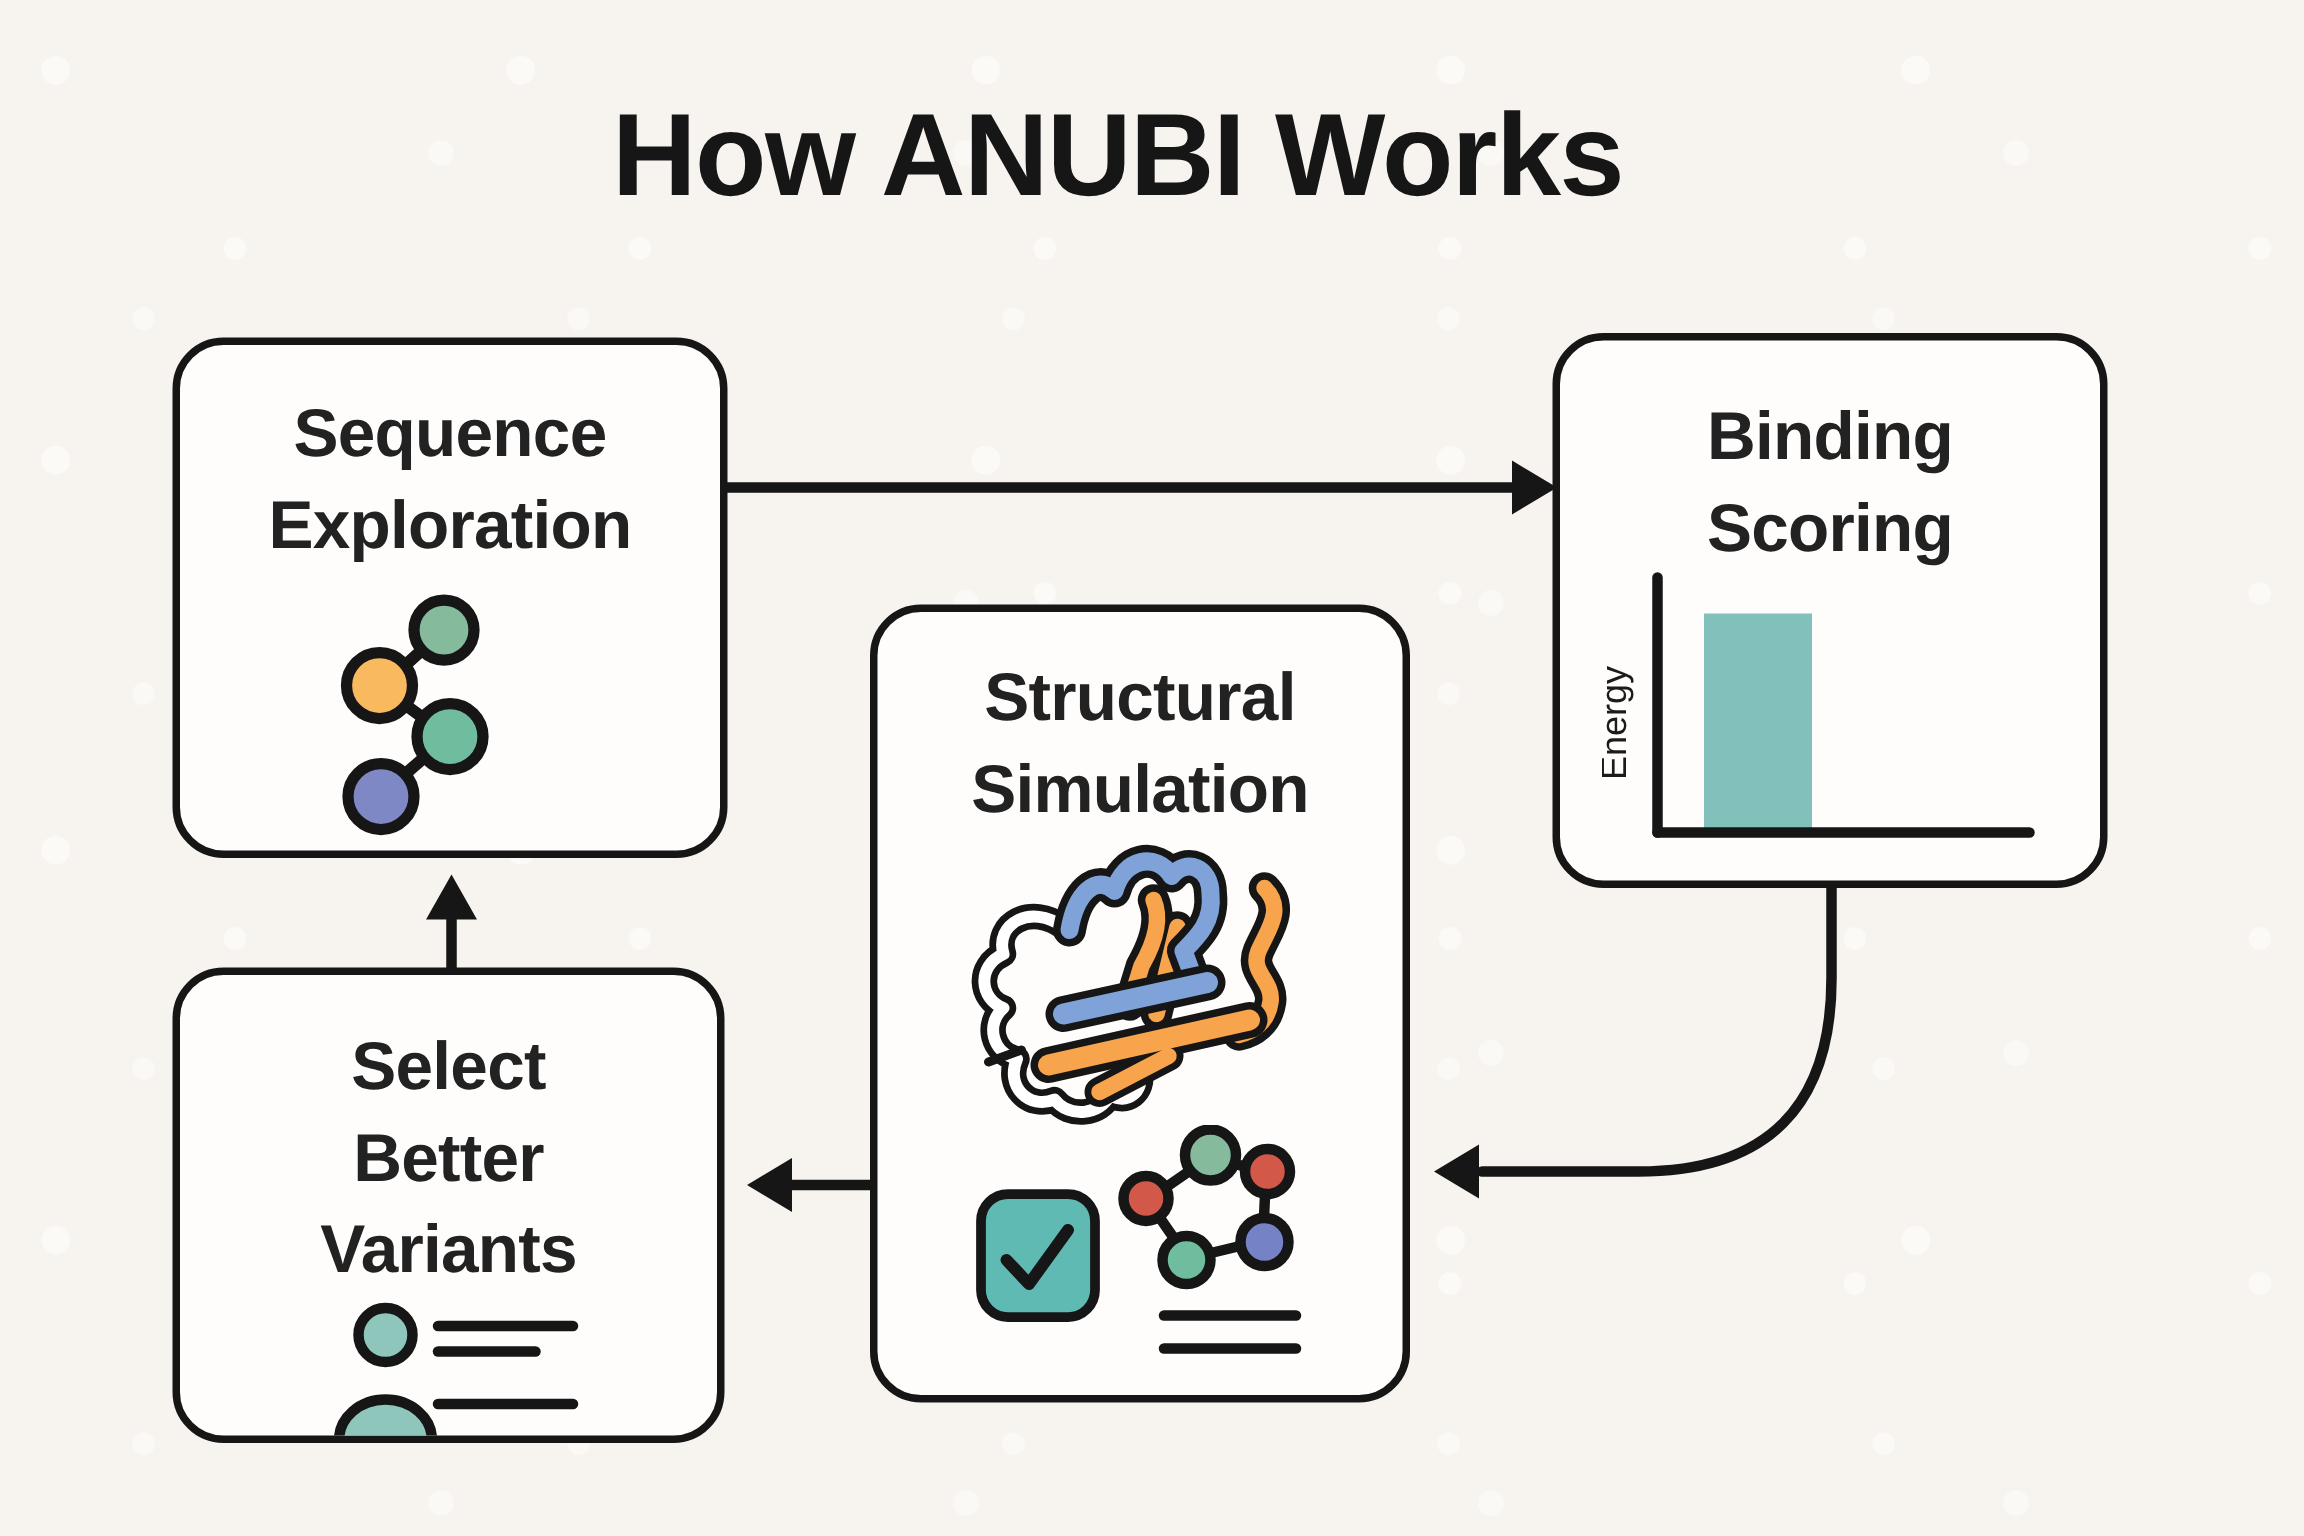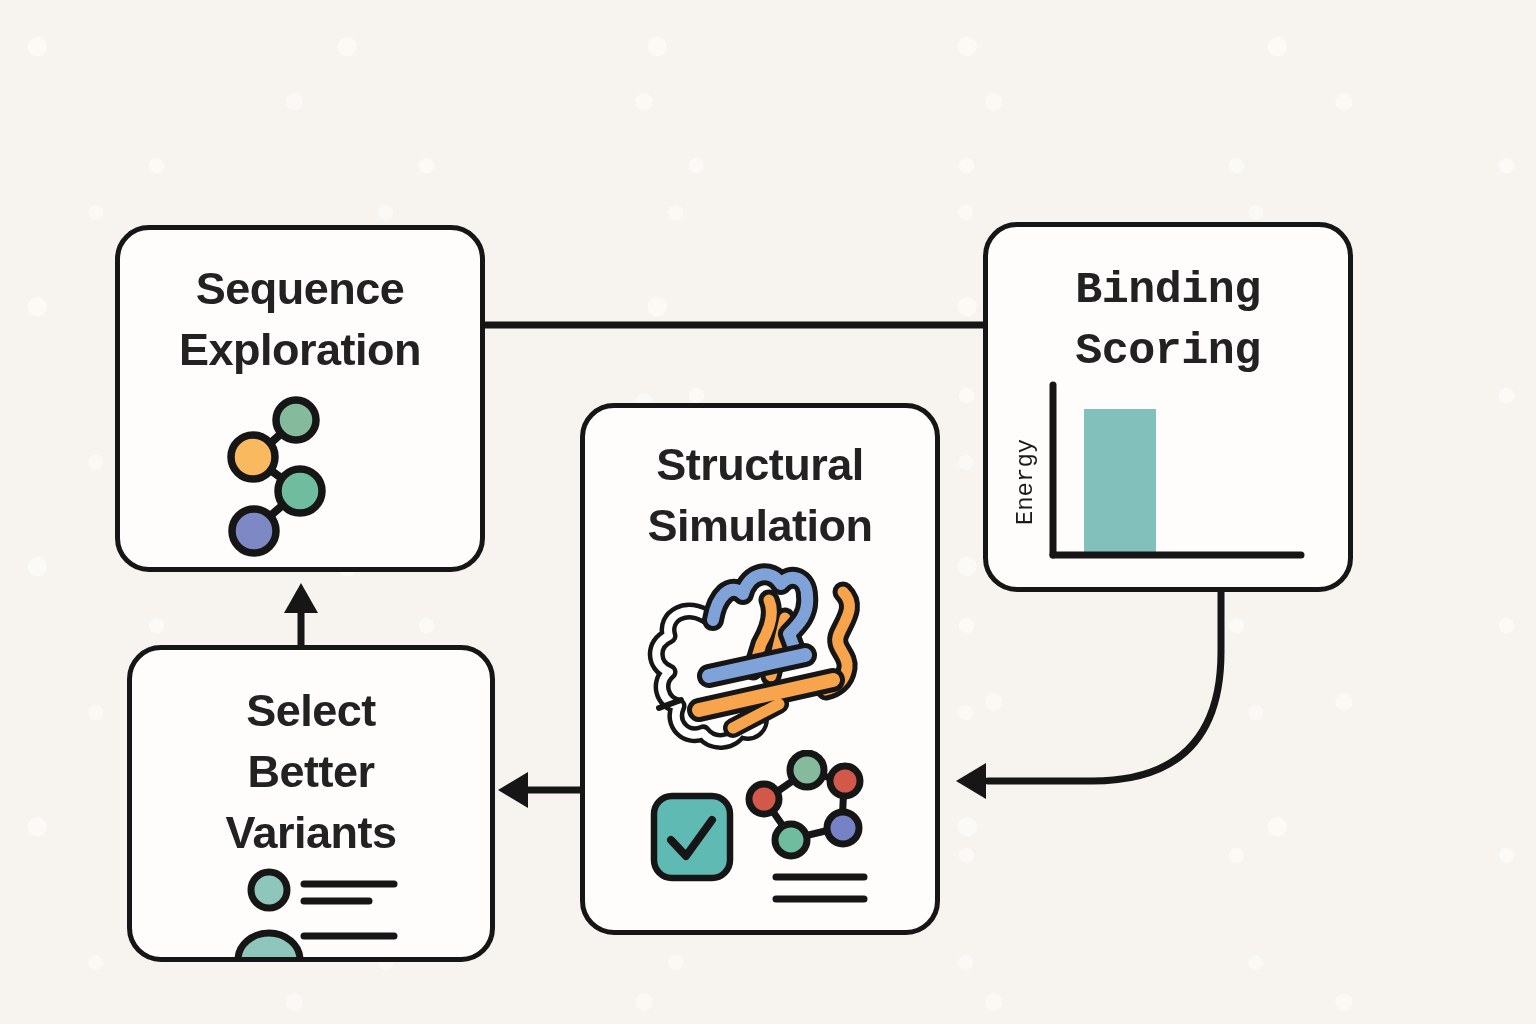--- a/index.html
+++ b/index.html
@@ -48,34 +48,35 @@
     left: 0; right: 0;
     text-align: center;
     font-weight: 700;
     font-size: 45px;
     line-height: 1.36;
     color: #222222;
     letter-spacing: -0.5px;
   }
   .box-label .inner { display: inline-block; }
   #box-sequence   { left: 115px; top: 225px; width: 370px; height: 347px; }
-  #box-binding    { left: 983px; top: 222px; width: 370px; height: 370px; font-family: Liberation Mono, monospace; }
+  #box-binding    { left: 1035px; top: 222px; width: 370px; height: 370px; }
   #box-structural { left: 580px; top: 403px; width: 360px; height: 532px; }
-  #box-select     { left: 115px; top: 645px; width: 368px; height: 317px; margin-left: 12px; }
+  #box-select     { left: 115px; top: 645px; width: 368px; height: 317px; }
   .abs { position: absolute; }
   .ink-stroke { stroke: #161616; fill: none; }
   .ink-fill { fill: #161616; stroke: none; }
   .round { stroke-linecap: round; stroke-linejoin: round; }
   .chart-ylabel { font-size: 24px; font-weight: 500; fill: #1b1b1b; }
 </style>
 </head>
 <body>
 
 <div class="canvas">
 
+  <div class="title">How ANUBI Works</div>
 
   <svg class="arrows" viewBox="0 0 1536 1024">
     <g class="ink-stroke round" stroke-width="7" stroke="#161616">
       <path d="M485,325 H1012"></path>
       <path d="M1221,592 L1221,652 Q1221,781 1092,781 L988,781"></path>
       <path d="M580,790 H528"></path>
       <path d="M301,646 V613"></path>
     </g>
     <g class="ink-fill" fill="#161616">
       <polygon points="1008,307 1008,343 1038,325"></polygon>

